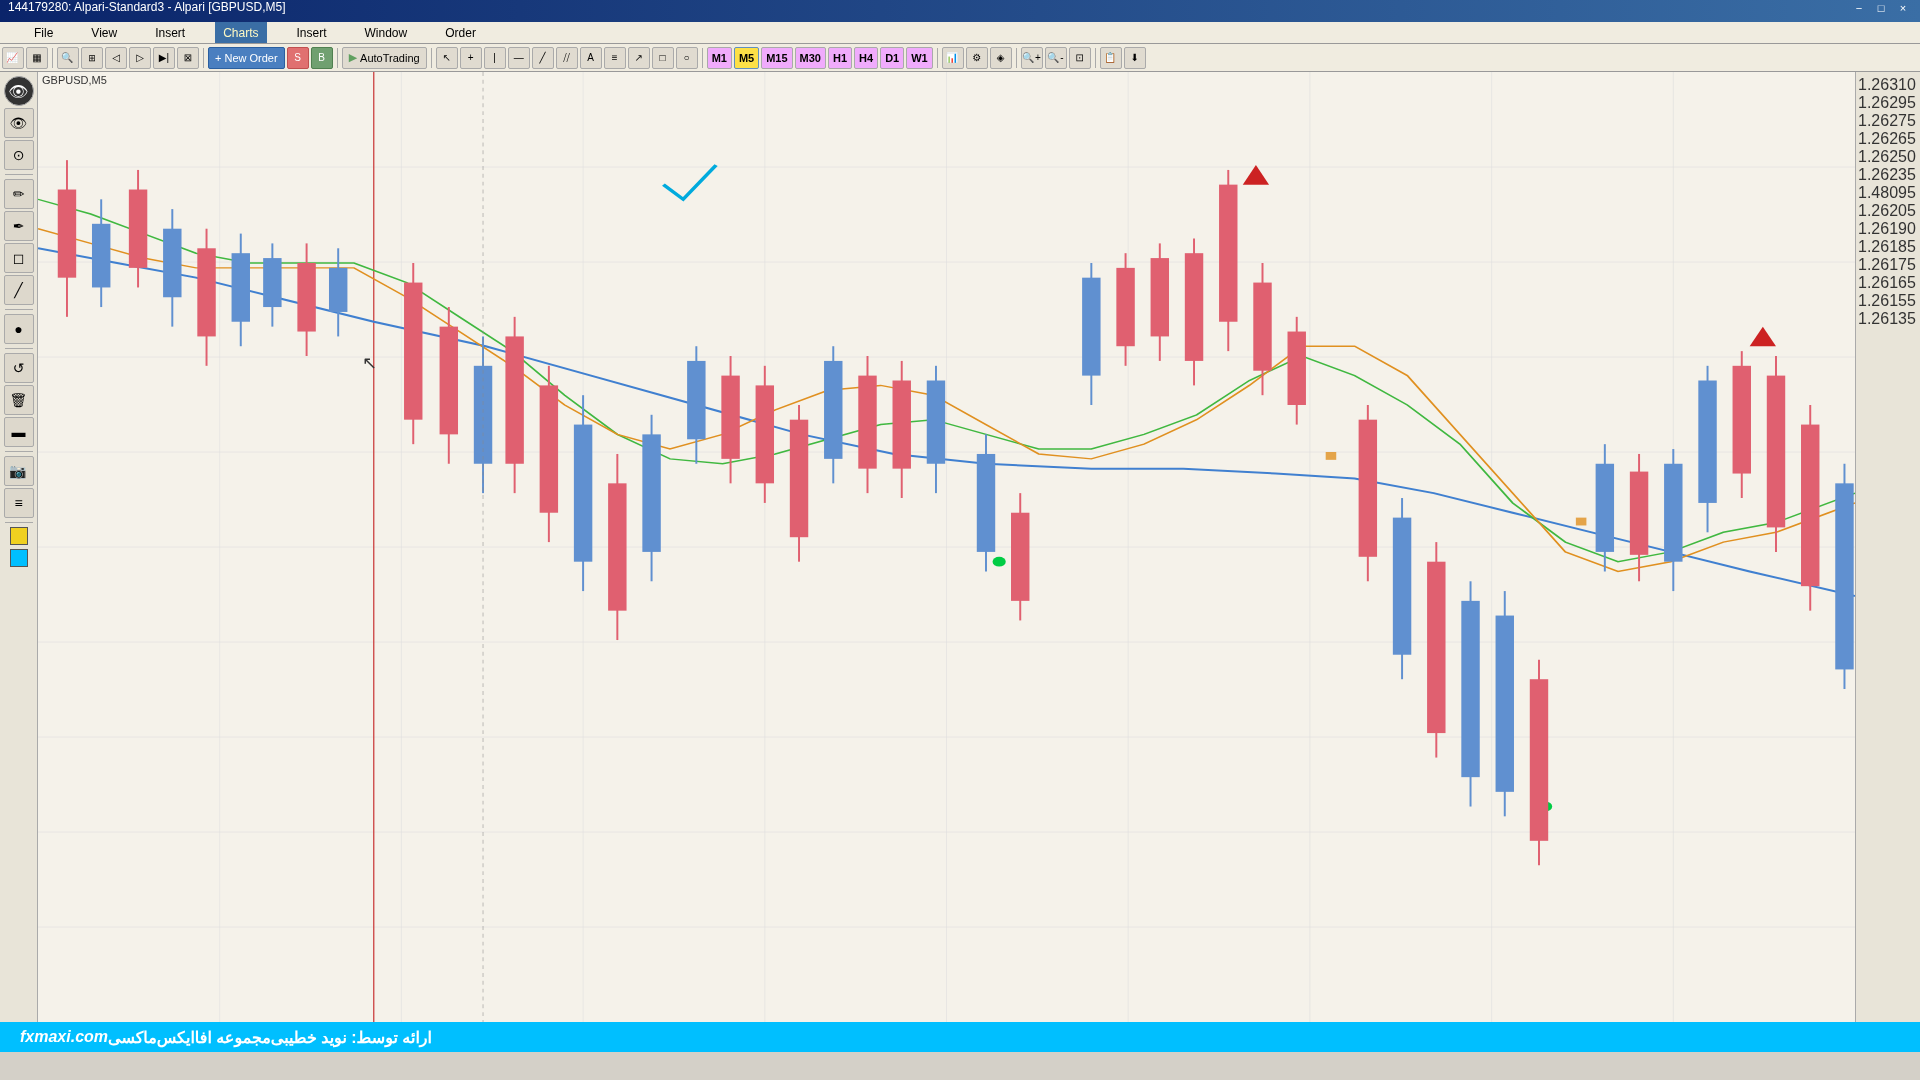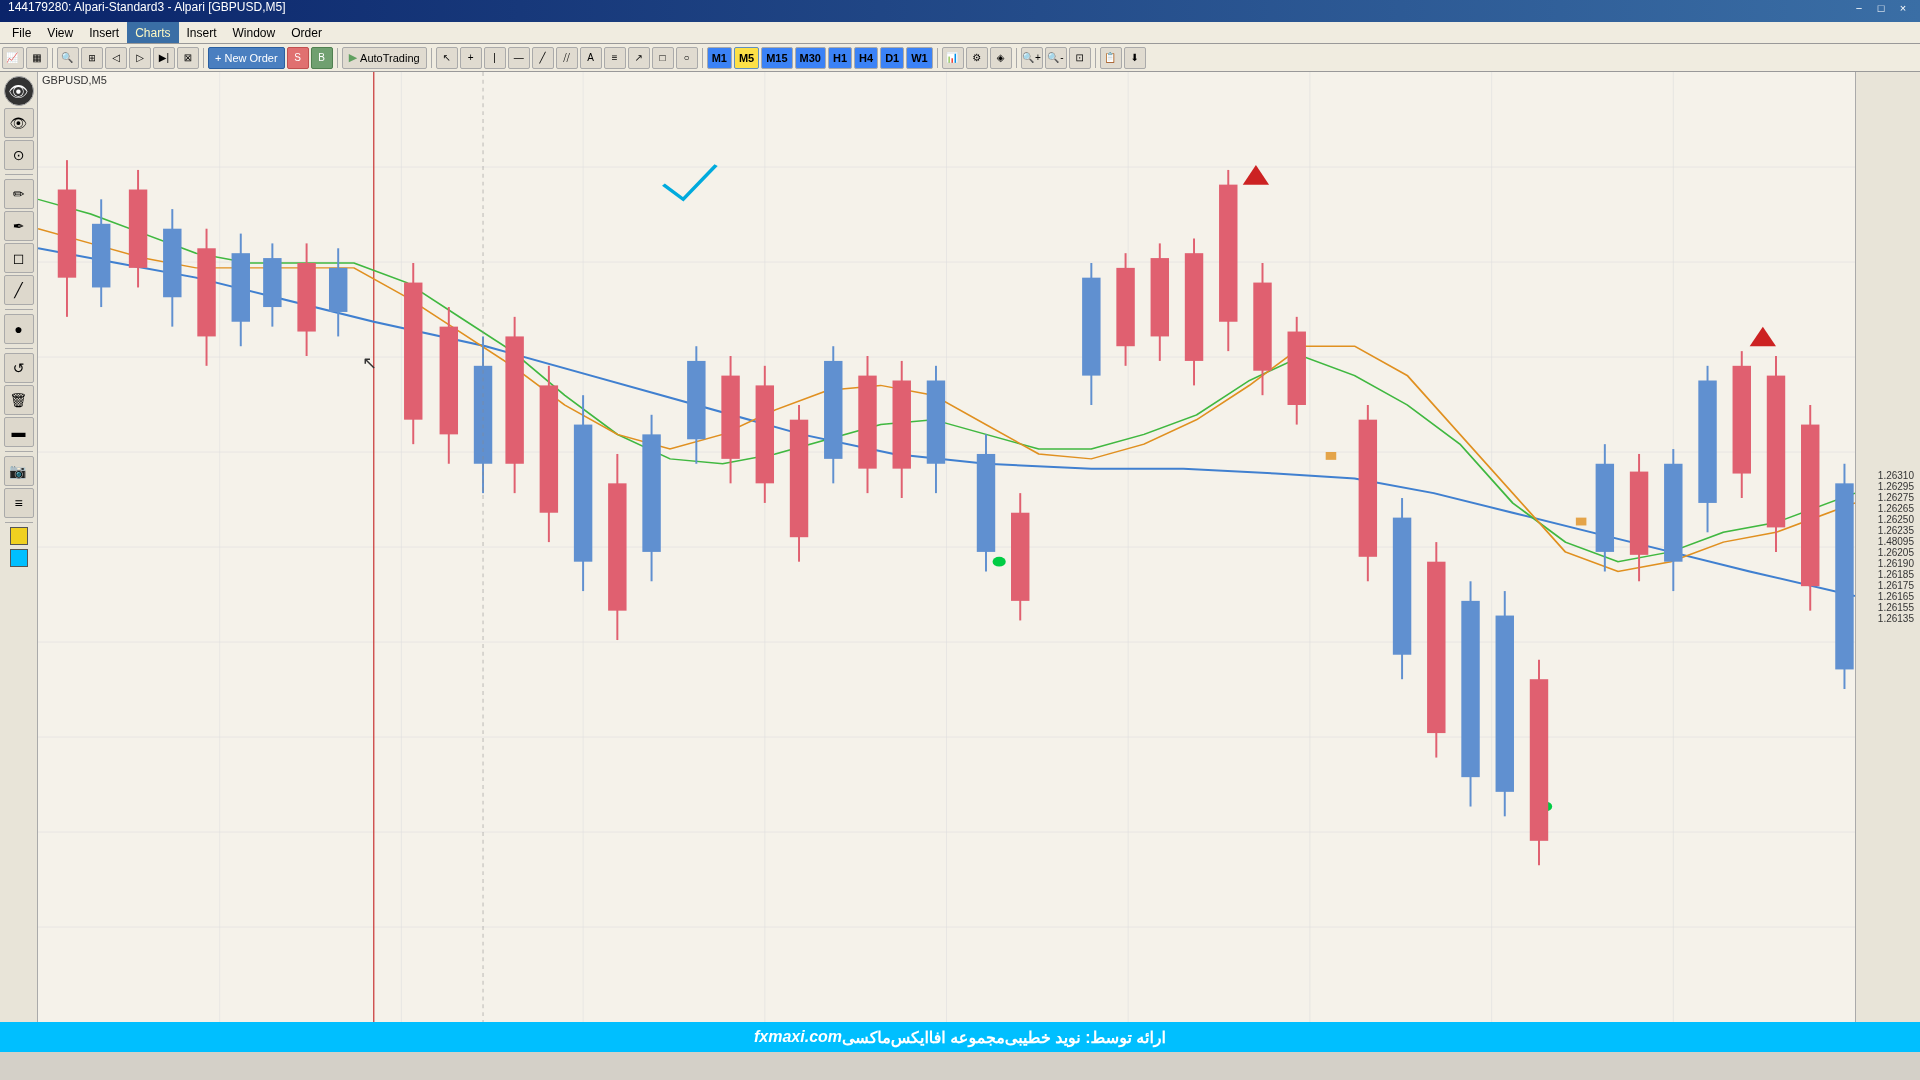--- a/index.html
+++ b/index.html
@@ -19,21 +19,21 @@
     }
 
     
     #menubar {
       width: 100%; height: 22px;
       background: #f0ece0; border-bottom: 1px solid #999;
       display: flex; align-items: center; padding: 0 4px;
       font-size: 12px;
     }
     #menubar span {
-      padding: 2px 8px; cursor: pointer; height: 100%; display: flex; align-items: center;
+      padding: 2px 8px; cursor: pointer; height: 100%; display: flex; align-items: center; margin-left: 22px;
     }
 
     
     #toolbar1 {
       width: 100%; height: 28px;
       background: #f0ece0; border-bottom: 1px solid #999;
       display: flex; align-items: center; padding: 0 2px; gap: 2px;
     }
     .tb-btn {
       width: 22px; height: 22px; border: 1px solid #aaa; background: #e0dbd0;
@@ -41,21 +41,21 @@
       font-size: 10px; border-radius: 2px;
     }
     .tb-sep { width: 1px; height: 20px; background: #aaa; margin: 0 2px; }
     .tb-btn-wide {
       height: 22px; border: 1px solid #aaa; background: #e0dbd0;
       cursor: pointer; display: flex; align-items: center; justify-content: center;
       font-size: 11px; border-radius: 2px; padding: 0 6px; gap: 3px;
     }
     .tb-btn-wide.blue { background: #4a7fc0; color: white; border-color: #2a5fa0; }
     .tf-btn {
-      height: 22px; min-width: 22px; border: 1px solid #aaa; background: #3b82f6;
+      height: 22px; min-width: 22px; border: 1px solid #aaa; background: #f0abfc;
       cursor: pointer; display: flex; align-items: center; justify-content: center;
       font-size: 11px; border-radius: 2px; padding: 0 4px; font-weight: bold;
     }
     .tf-btn.active { background: #fde047; border-color: #6090c0; }
 
     
     #main-content {
       display: flex; width: 100%; height: calc(1080px - 22px - 22px - 28px - 28px - 30px);
     }
 
@@ -73,29 +73,29 @@
     .color-box { width: 18px; height: 18px; cursor: pointer; border: 1px solid #555; }
 
     
     #chart-area {
       flex: 1; position: relative; background: #f5f2ea; overflow: hidden;
     }
 
     
     #price-axis {
       width: 65px; background: #e8e4d8; border-left: 1px solid #aaa;
-      display: flex; flex-direction: column; justify-content: center;
-      padding: 4px 2px; font-size: 10px; color: #333;
+      display: flex; flex-direction: column; justify-content: flex-start;
+      padding: 4px 2px; font-size: 16px; color: #333;
     }
     .price-label { text-align: right; padding-right: 4px; }
 
     
     #bottom-banner {
       width: 100%; height: 30px;
-      background: #00bfff; display: flex; align-items: center; justify-content: center;
+      background: #00bfff; display: flex; align-items: center; justify-content: flex-start;
       padding: 0 20px; font-size: 16px; font-weight: bold; color: white;
     }
 
     
     #chart-svg { width: 100%; height: 100%; }
   </style>
 </head>
 <body>
 
 <div id="titlebar">

